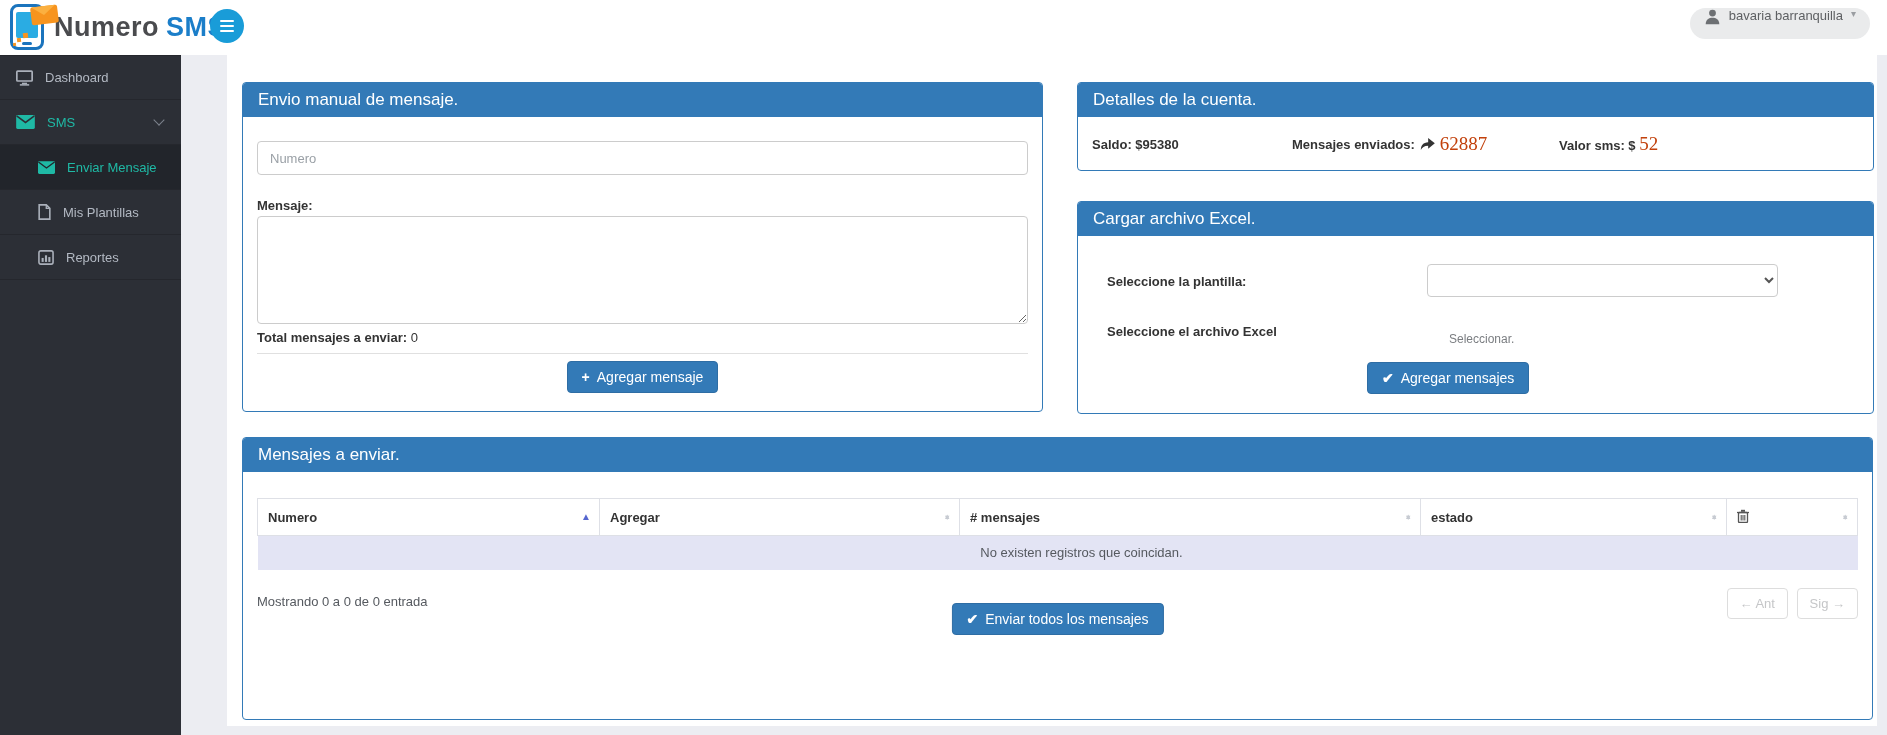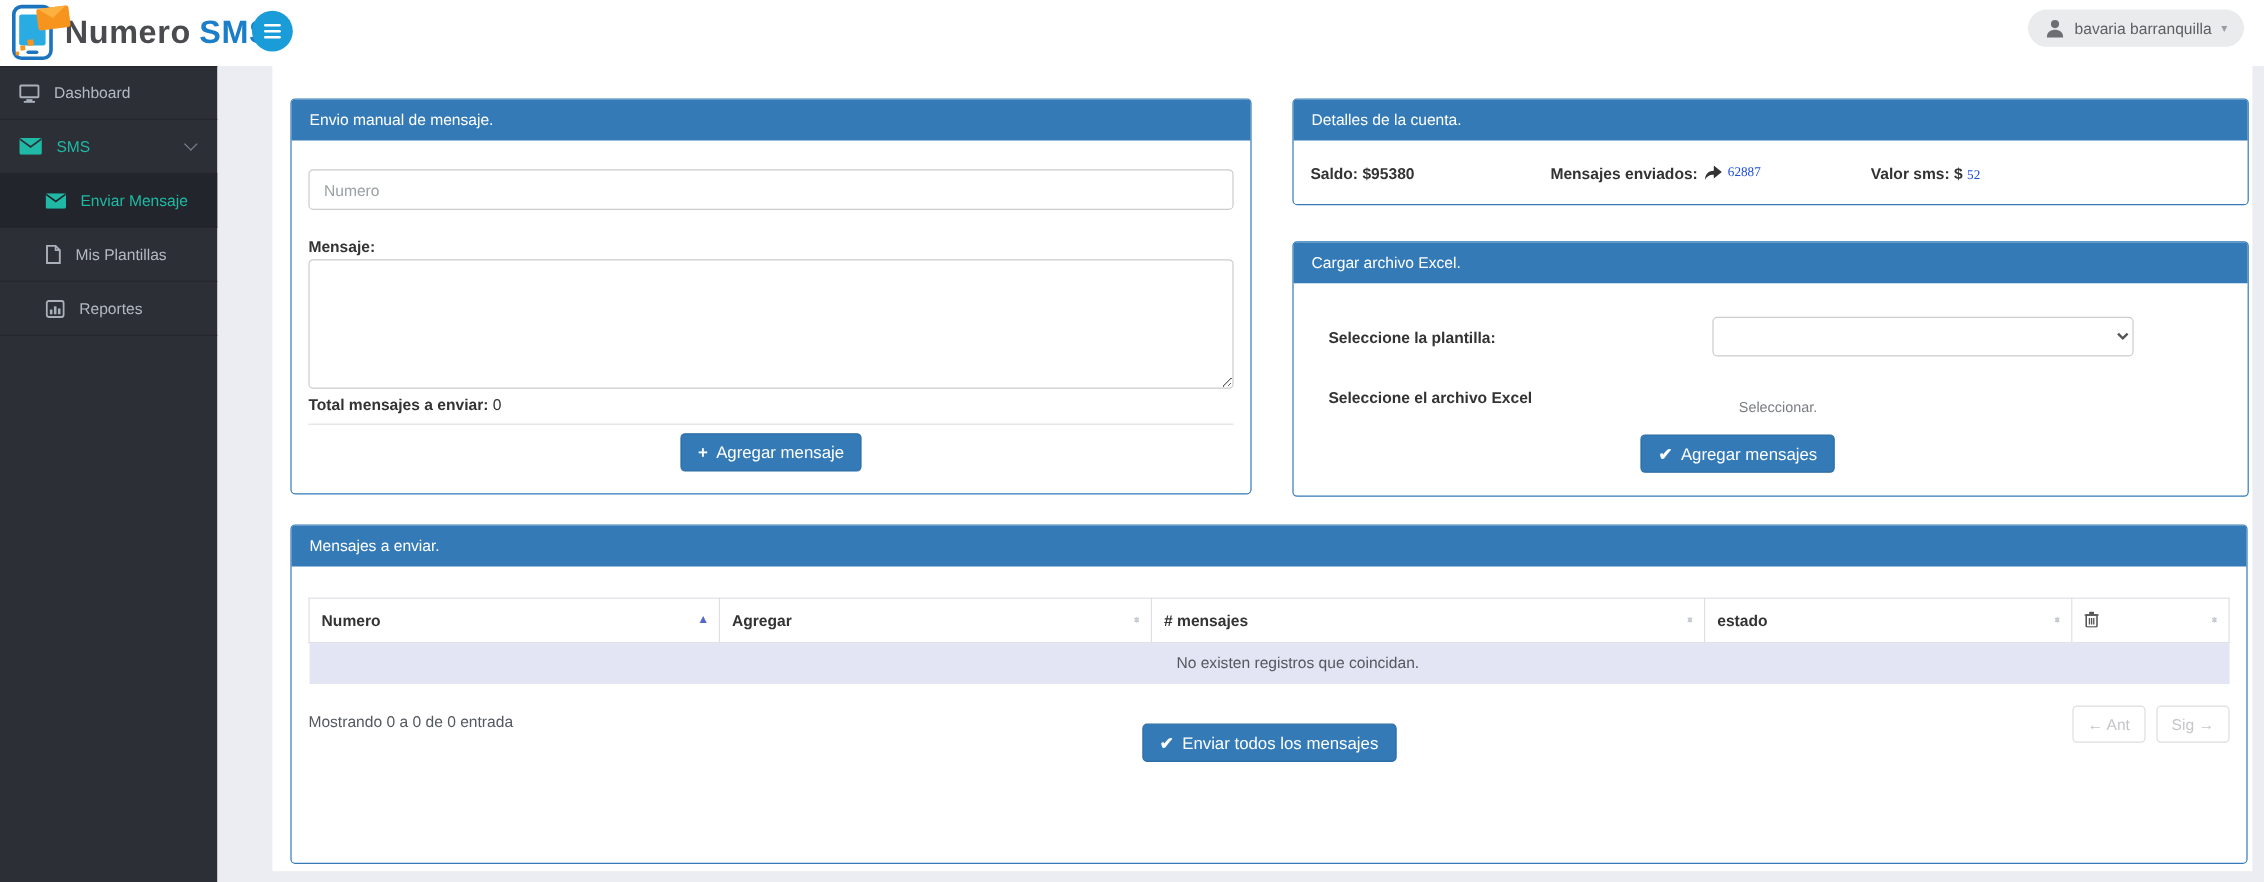--- a/index.html
+++ b/index.html
@@ -15,37 +15,37 @@
   .env-logo { position:absolute; left:18px; top:-1px; width:27px; height:18px; background:#f7941e; transform:rotate(-7deg); border-radius:2px; }
   .env-logo:before { content:""; position:absolute; left:1px; top:0; border-left:12.5px solid transparent; border-right:12.5px solid transparent; border-top:9px solid #fbb040; }
   .env-dot { position:absolute; background:#f7941e; }
   .d1 { left:10px; top:26px; width:5px; height:5px; transform:rotate(-7deg); }
   .d2 { left:4px; top:31px; width:4px; height:4px; transform:rotate(-7deg); }
   .d3 { left:0px; top:36px; width:3px; height:3px; transform:rotate(-7deg); }
   .logo-text { margin-left:10px; font-size:27px; font-weight:bold; color:#4a4b4e; letter-spacing:.5px; }
   .logo-text .accent { color:#1b7ec9; margin-left:7px; }
   .menu-toggle { position:absolute; left:210px; top:9px; width:34px; height:34px; border-radius:50%; background:#199cd8; border:none; cursor:pointer; display:flex; flex-direction:column; justify-content:center; align-items:center; gap:3px; }
   .menu-toggle i { display:block; width:14px; height:2px; background:#fff; border-radius:1px; }
-  .user-chip { position:absolute; right:17px; top:8px; height:31px; background:#eaebec; border-radius:16px; display:flex; align-items:center; gap:8px; padding:0 14px; cursor:pointer; color:#5e6063; }
+  .user-chip { position:absolute; right:17px; top:8px; height:31px; background:#eaebec; border-radius:16px; display:flex; align-items:flex-start; gap:8px; padding:0 14px; cursor:pointer; color:#5e6063; }
   .user-chip .caret { color:#9a9da1; font-size:10px; }
 
   
   .sidebar { position:absolute; left:0; top:55px; width:181px; height:680px; background:#2c2f36; z-index:4; }
   .side-item { display:flex; align-items:center; height:45px; padding-left:16px; gap:12px; color:#b3b9c3; cursor:pointer; border-bottom:1px solid #25272d; font-size:13px; }
   .side-item:first-child { border-top:1px solid #25272d; }
   .side-item svg { flex:none; }
   .side-item.teal { color:#1fb9a5; }
   .side-item.sub { padding-left:38px; }
   .side-item.active { background:#22252b; }
   .chevron { margin-left:auto; margin-right:18px; width:8px; height:8px; border-right:1.5px solid #7d838d; border-bottom:1.5px solid #7d838d; transform:rotate(45deg); margin-top:-4px; }
 
   
   .main { position:absolute; left:227px; top:55px; width:1650px; height:671px; background:#fff; }
   .panel { position:absolute; background:#fff; border:1px solid #337ab7; border-radius:4px; }
-  .panel-heading { height:34px; line-height:34px; background:#337ab7; color:#fff; padding:0 15px; font-size:13px; border-radius:3px 3px 0 0; }
+  .panel-heading { height:34px; line-height:34px; background:#337ab7; color:#fff; padding:0 15px; font-size:17px; border-radius:3px 3px 0 0; }
 
   .btn-primary { display:inline-flex; align-items:center; gap:7px; background:#337ab7; color:#fff; border:1px solid #2e6da4; border-radius:4px; padding:0 14px; height:32px; font-size:14px; cursor:pointer; font-family:inherit; }
   .btn-primary .ic { font-weight:bold; font-size:14px; }
   .form-control { border:1px solid #ccc; border-radius:4px; height:34px; padding:6px 12px; font-size:13px; color:#555; font-family:inherit; width:100%; background:#fff; }
   .form-control::placeholder { color:#9aa0a6; }
   .lbl { font-weight:bold; color:#333; }
 
   
   .panel-manual { left:15px; top:27px; width:801px; height:330px; }
   .panel-manual .body { padding:24px 14px 0; }
@@ -53,21 +53,21 @@
   .lbl-mensaje { display:block; margin:23px 0 3px; }
   .total-line { margin-top:6px; }
   .panel-manual hr { border:none; border-top:1px solid #e0e0e0; margin:8px 0 7px; }
   .center-row { text-align:center; }
 
   
   .panel-account { left:850px; top:27px; width:797px; height:89px; }
   .panel-account .body { display:flex; align-items:center; padding:0 14px; height:54px; }
   .stat1 { width:200px; }
   .stat2 { width:267px; display:flex; align-items:center; gap:5px; }
-  .stat-val { font-family:"Liberation Serif",serif; font-size:11px; color:#1d4ed8; }
+  .stat-val { font-family:"Liberation Serif",serif; font-size:19px; color:#c2410c; }
 
   
   .panel-excel { left:850px; top:146px; width:797px; height:213px; }
   .panel-excel .body { position:relative; height:178px; }
   .lbl-plantilla { position:absolute; left:29px; top:38px; }
   .sel-plantilla { position:absolute; left:349px; top:28px; width:351px; height:33px; }
   .lbl-archivo { position:absolute; left:29px; top:88px; }
   .file-select { position:absolute; left:371px; top:96px; color:#7a7d81; font-size:12px; cursor:pointer; }
   .btn-excel { position:absolute; left:289px; top:126px; }
 

